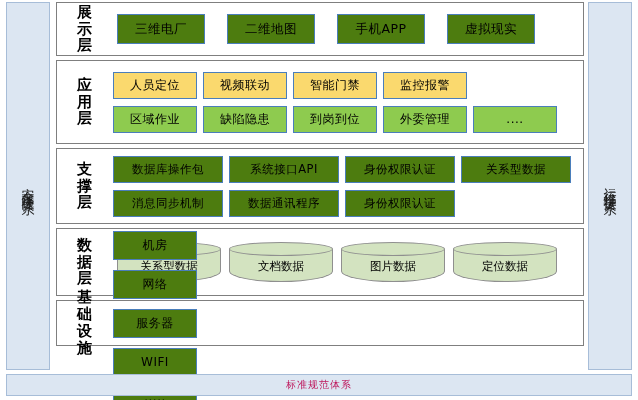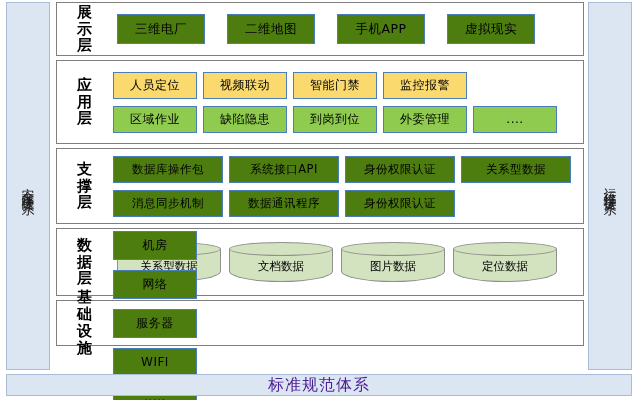--- a/index.html
+++ b/index.html
@@ -191,22 +191,22 @@
     left: 6px;
     top: 374px;
     width: 626px;
     height: 22px;
     background: #dce6f2;
     border: 1px solid #a7bdd8;
     box-sizing: border-box;
     display: flex;
     align-items: center;
     justify-content: center;
-    font-size: 16px;
-    color: #4c1d95;
+    font-size: 10px;
+    color: #be185d;
     letter-spacing: 1px;
   }
 </style>
 </head>
 <body>
 
 <div id="diagram">
 
   <div class="side-band left">
     <div class="vtext">安全保障体系</div>

